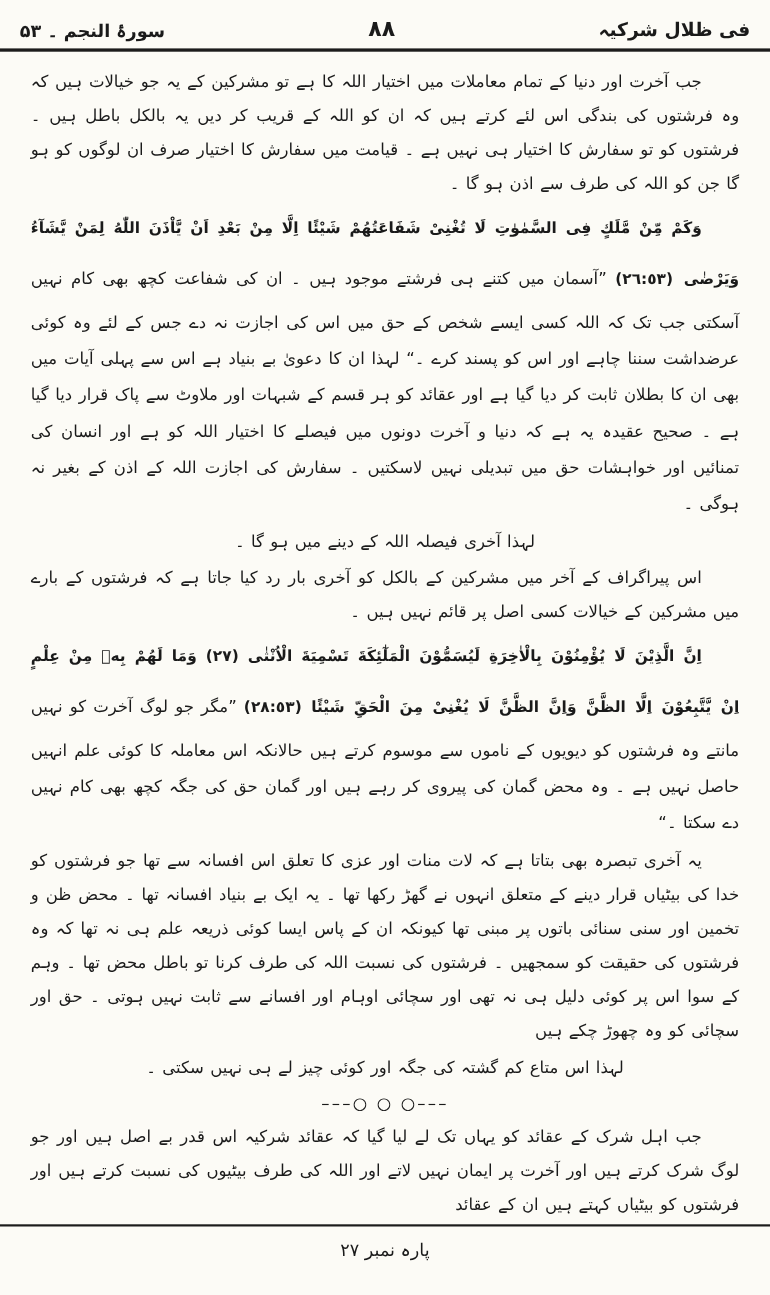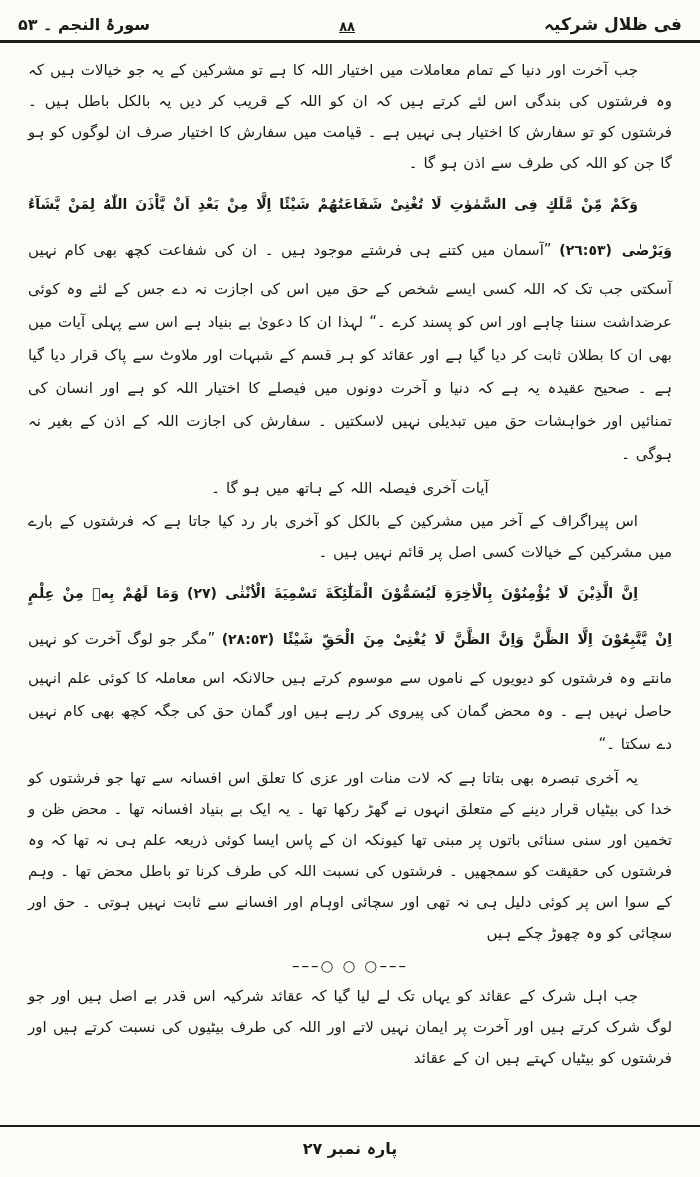--- a/index.html
+++ b/index.html
@@ -23,21 +23,21 @@
   .page-header {
     display: flex;
     justify-content: space-between;
     align-items: flex-end;
     padding: 14px 18px 6px 18px;
     border-bottom: 3px solid #1c1c1c;
     font-size: 17px;
     font-weight: bold;
     direction: rtl;
   }
-  .page-header .hdr-center { font-size: 13px; font-weight: bold; text-decoration: underline; }
+  .page-header .hdr-center { font-size: 20px; font-weight: bold; }
   .page-header .hdr-left  { font-size: 16px; text-align: center; }
   
   .page-body {
     padding: 12px 28px 0 28px;
     direction: rtl;
     text-align: justify;
   }
   p.urdu {
     margin: 0 0 2px 0;
     font-size: 15px;
@@ -63,55 +63,55 @@
     letter-spacing: 2px;
     margin: 8px 0 6px 0;
     color: #1a1a1a;
   }
   
   .page-footer {
     position: absolute;
     bottom: 0;
     left: 0;
     right: 0;
-    height: 52px;
+    height: 64px;
     border-top: 2.5px solid #1c1c1c;
     text-align: center;
     padding-top: 12px;
     box-sizing: border-box;
     font-size: 16px;
-    font-weight: bold;
   }
 </style>
 </head>
 <body>
 
 <div class="page">
 
   <header class="page-header">
     <span class="hdr-right">فی ظلال شرکیہ</span>
     <span class="hdr-center">٨٨</span>
     <span class="hdr-left">سورۂ النجم ۔ ۵۳</span>
   </header>
 
   <main class="page-body">
 
 
     <p class="urdu indent">جب آخرت اور دنیا کے تمام معاملات میں اختیار اللہ کا ہے تو مشرکین کے یہ جو خیالات ہیں کہ وہ فرشتوں کی بندگی اس لئے کرتے ہیں کہ ان کو اللہ کے قریب کر دیں یہ بالکل باطل ہیں ۔ فرشتوں کو تو سفارش کا اختیار ہی نہیں ہے ۔ قیامت میں سفارش کا اختیار صرف ان لوگوں کو ہو گا جن کو اللہ کی طرف سے اذن ہو گا ۔</p>
 
     <p class="urdu mixed indent"><span class="arabic">وَكَمْ مِّنْ مَّلَكٍ فِى السَّمٰوٰتِ لَا تُغْنِىْ شَفَاعَتُهُمْ شَيْئًا اِلَّا مِنْ بَعْدِ اَنْ يَّاْذَنَ اللّٰهُ لِمَنْ يَّشَآءُ وَيَرْضٰى (٢٦:٥٣)</span> <span>”آسمان میں کتنے ہی فرشتے موجود ہیں ۔ ان کی شفاعت کچھ بھی کام نہیں آسکتی جب تک کہ اللہ کسی ایسے شخص کے حق میں اس کی اجازت نہ دے جس کے لئے وہ کوئی عرضداشت سننا چاہے اور اس کو پسند کرے ۔“ لہذا ان کا دعویٰ بے بنیاد ہے اس سے پہلی آیات میں بھی ان کا بطلان ثابت کر دیا گیا ہے اور عقائد کو ہر قسم کے شبہات اور ملاوٹ سے پاک قرار دیا گیا ہے ۔ صحیح عقیدہ یہ ہے کہ دنیا و آخرت دونوں میں فیصلے کا اختیار اللہ کو ہے اور انسان کی تمنائیں اور خواہشات حق میں تبدیلی نہیں لاسکتیں ۔ سفارش کی اجازت اللہ کے اذن کے بغیر نہ ہوگی ۔</span></p>
 
-    <p class="urdu centered">آیات آخری فیصلہ اللہ کے ہاتھ میں ہو گا ۔</p>
+    <p class="urdu centered">لہذا آخری فیصلہ اللہ کے دینے میں ہو گا ۔</p>
 
     <p class="urdu indent">اس پیراگراف کے آخر میں مشرکین کے بالکل کو آخری بار رد کیا جاتا ہے کہ فرشتوں کے بارے میں مشرکین کے خیالات کسی اصل پر قائم نہیں ہیں ۔</p>
 
     <p class="urdu mixed indent"><span class="arabic">اِنَّ الَّذِيْنَ لَا يُؤْمِنُوْنَ بِالْاٰخِرَةِ لَيُسَمُّوْنَ الْمَلٰٓئِكَةَ تَسْمِيَةَ الْاُنْثٰى (٢٧) وَمَا لَهُمْ بِهٖ مِنْ عِلْمٍ اِنْ يَّتَّبِعُوْنَ اِلَّا الظَّنَّ وَاِنَّ الظَّنَّ لَا يُغْنِىْ مِنَ الْحَقِّ شَيْئًا (٢٨:٥٣)</span> <span>”مگر جو لوگ آخرت کو نہیں مانتے وہ فرشتوں کو دیویوں کے ناموں سے موسوم کرتے ہیں حالانکہ اس معاملہ کا کوئی علم انہیں حاصل نہیں ہے ۔ وہ محض گمان کی پیروی کر رہے ہیں اور گمان حق کی جگہ کچھ بھی کام نہیں دے سکتا ۔“</span></p>
 
     <p class="urdu indent">یہ آخری تبصرہ بھی بتاتا ہے کہ لات منات اور عزی کا تعلق اس افسانہ سے تھا جو فرشتوں کو خدا کی بیٹیاں قرار دینے کے متعلق انہوں نے گھڑ رکھا تھا ۔ یہ ایک بے بنیاد افسانہ تھا ۔ محض ظن و تخمین اور سنی سنائی باتوں پر مبنی تھا کیونکہ ان کے پاس ایسا کوئی ذریعہ علم ہی نہ تھا کہ وہ فرشتوں کی حقیقت کو سمجھیں ۔ فرشتوں کی نسبت اللہ کی طرف کرنا تو باطل محض تھا ۔ وہم کے سوا اس پر کوئی دلیل ہی نہ تھی اور سچائی اوہام اور افسانے سے ثابت نہیں ہوتی ۔ حق اور سچائی کو وہ چھوڑ چکے ہیں</p>
 
+    <p class="urdu centered">لہذا اس متاع کم گشتہ کی جگہ اور کوئی چیز لے ہی نہیں سکتی ۔</p>
 
     <div class="divider">–––○ ○ ○–––</div>
 
     <p class="urdu indent">جب اہل شرک کے عقائد کو یہاں تک لے لیا گیا کہ عقائد شرکیہ اس قدر بے اصل ہیں اور جو لوگ شرک کرتے ہیں اور آخرت پر ایمان نہیں لاتے اور اللہ کی طرف بیٹیوں کی نسبت کرتے ہیں اور فرشتوں کو بیٹیاں کہتے ہیں ان کے عقائد</p>
 
   </main>
 
   <footer class="page-footer">
     <div>پارہ نمبر ۲۷</div>
   </footer>

